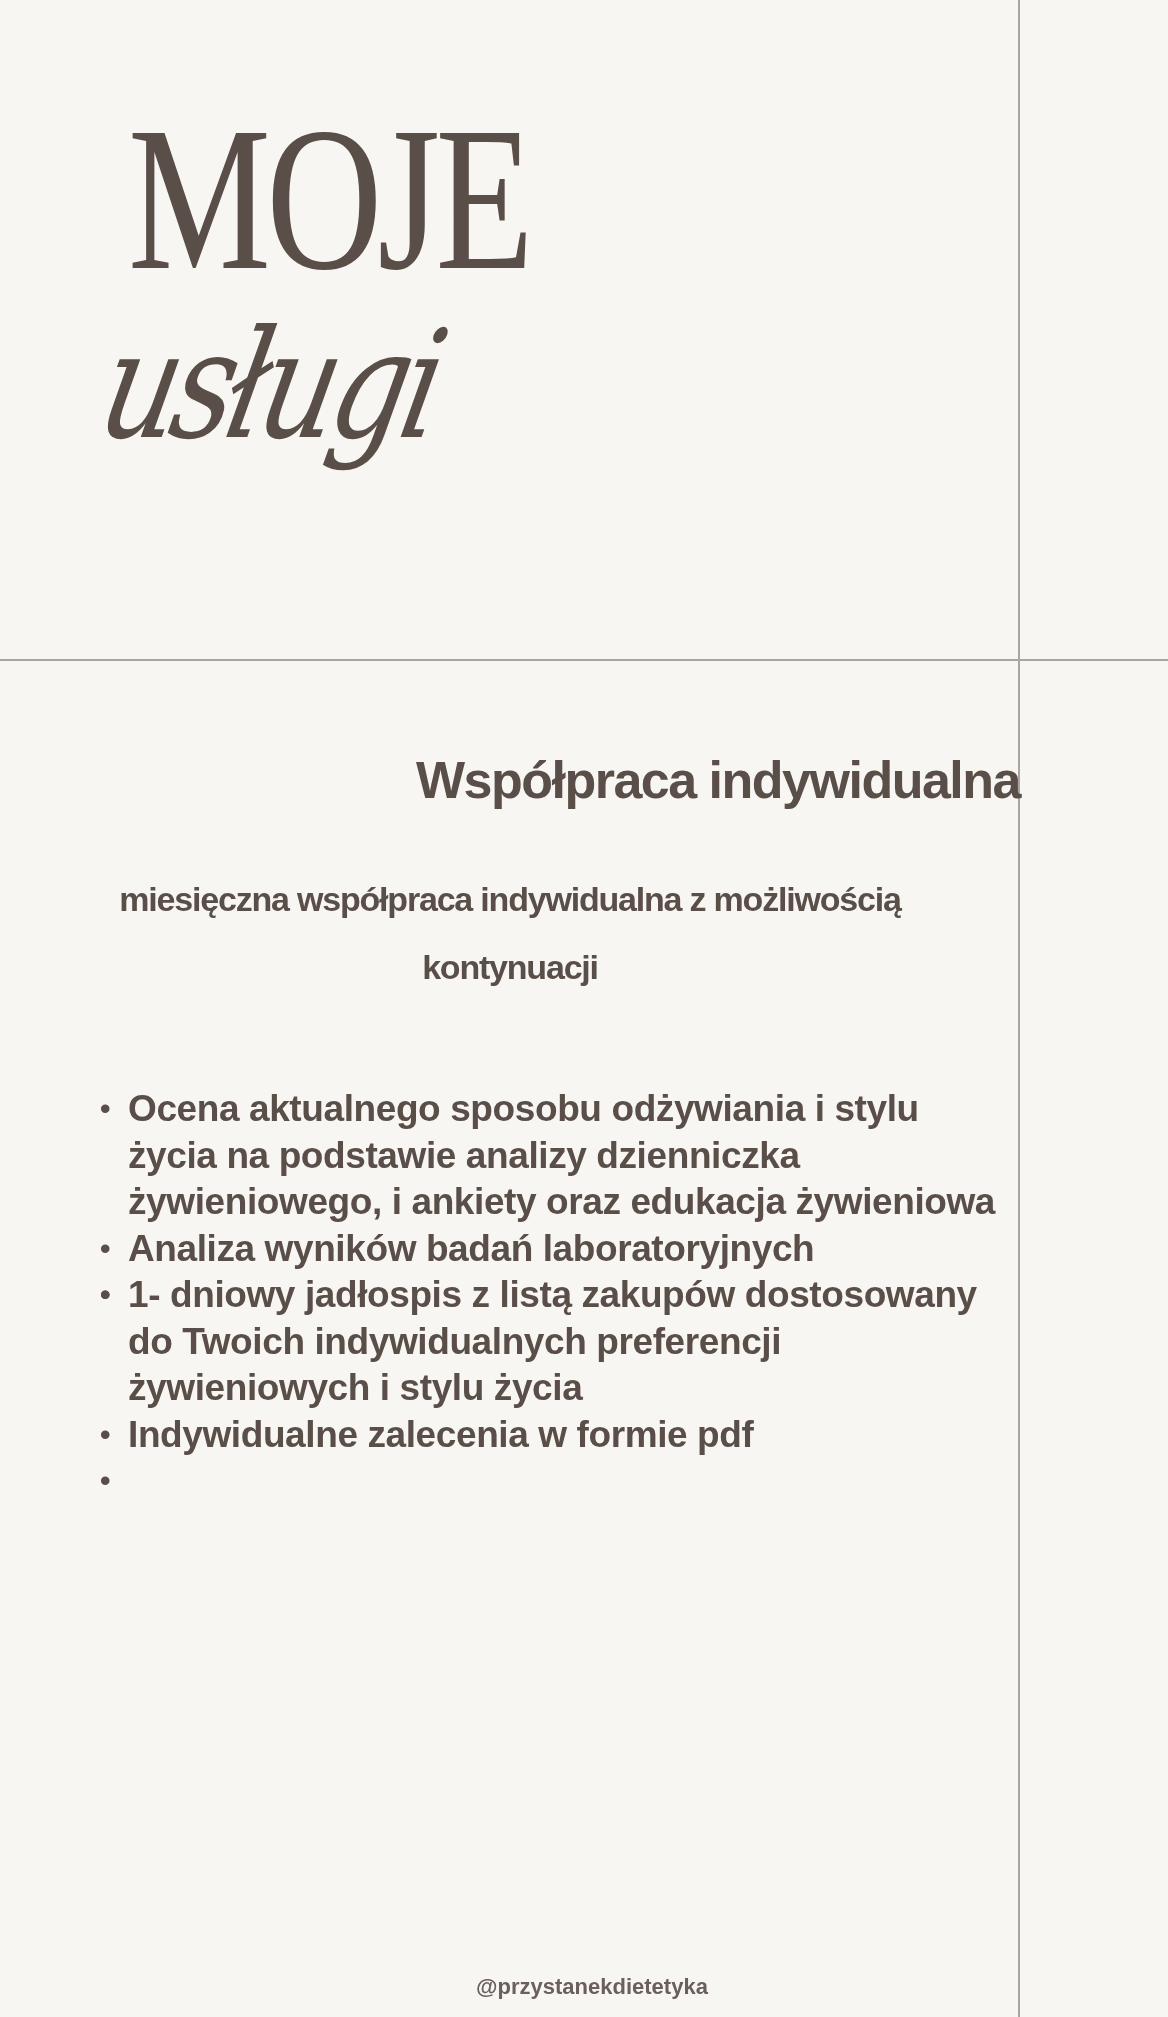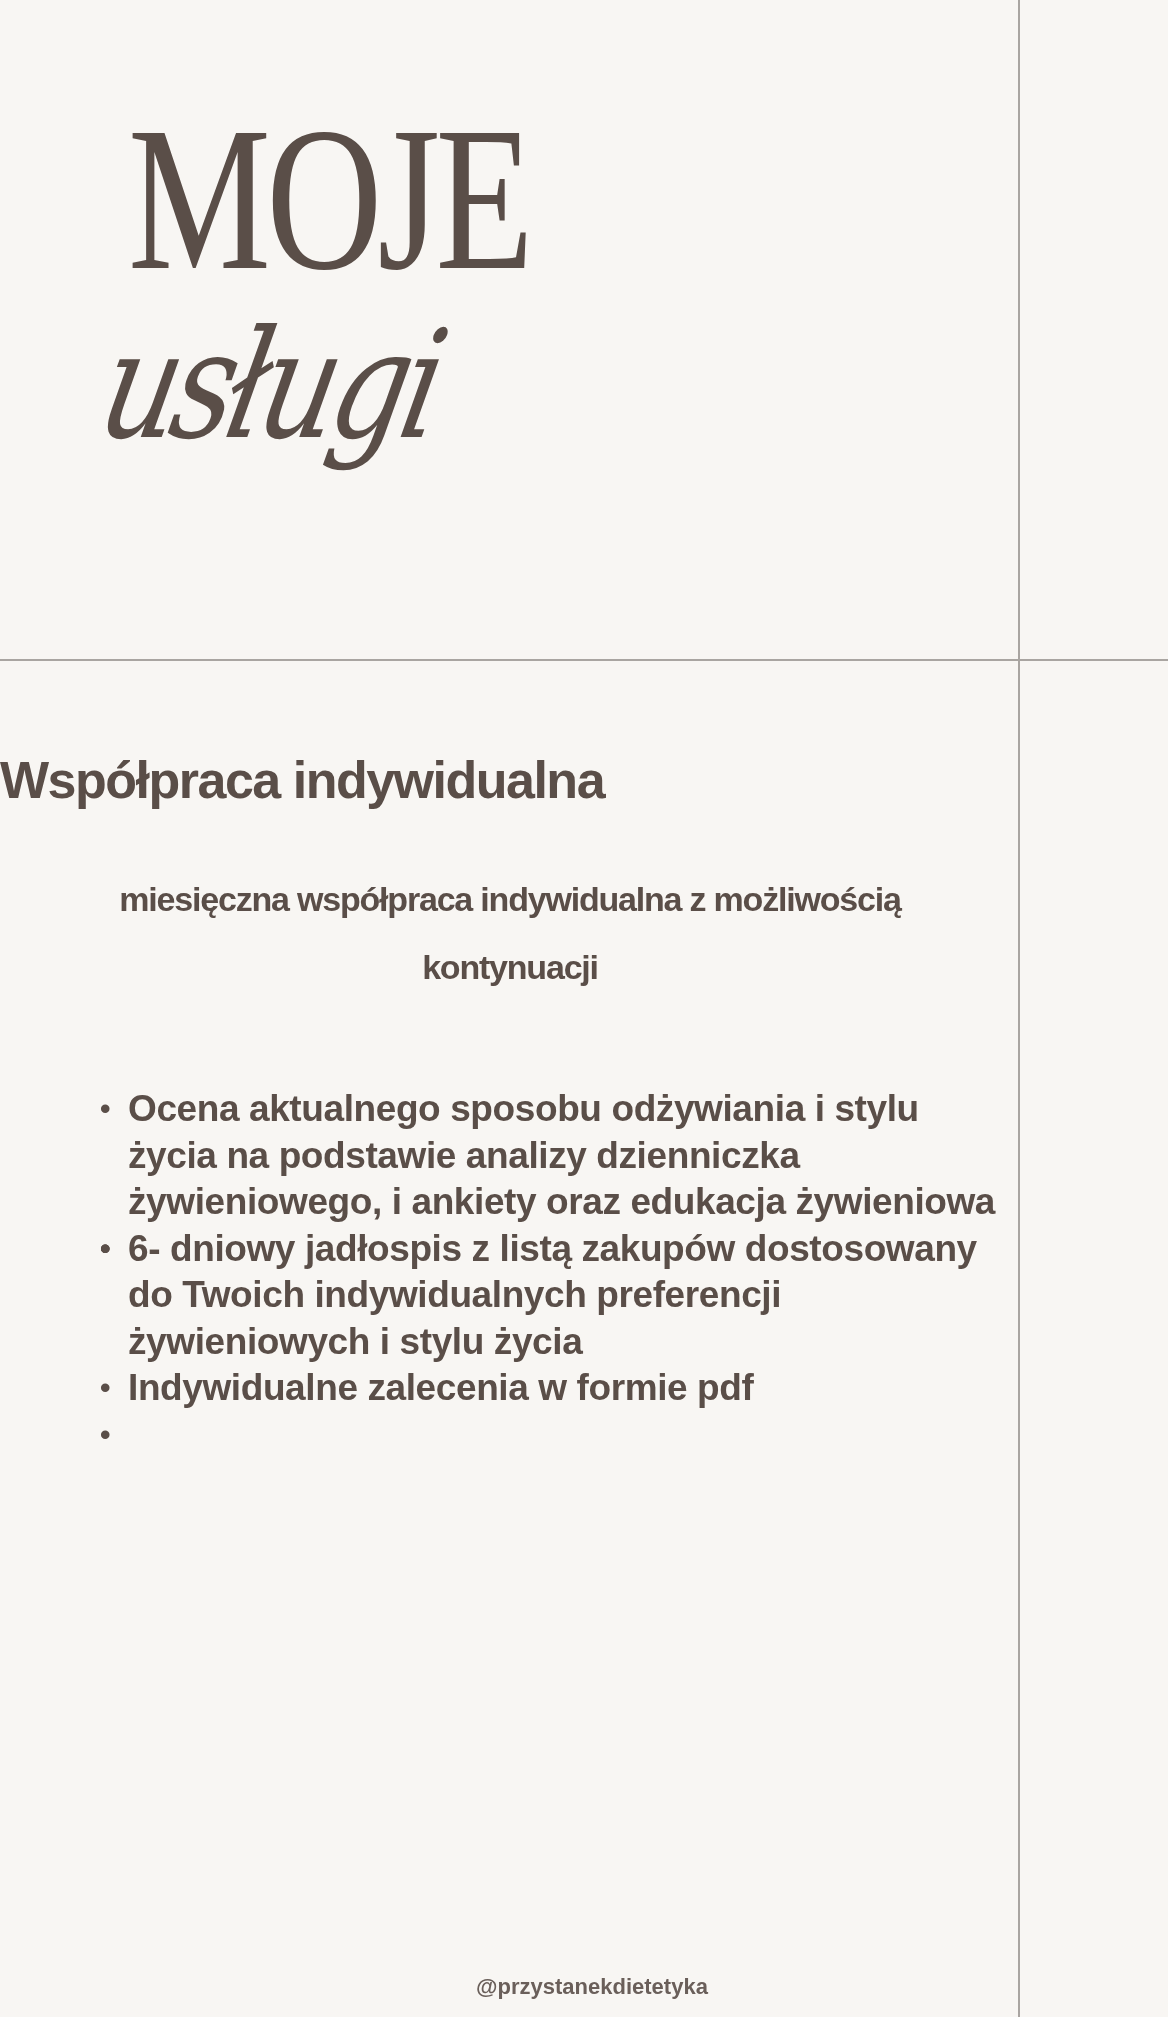--- a/index.html
+++ b/index.html
@@ -19,21 +19,21 @@
   }
   .title-script {
     position: absolute; left: 122px; top: 300px; margin: 0;
     font-family: "DejaVu Serif", serif; font-style: italic; font-weight: normal;
     font-size: 150px; line-height: 170px; letter-spacing: -8px;
     transform: scaleX(0.8) skewX(-14deg); transform-origin: left top;
     color: #5a4e48;
   }
   .section-title {
     position: absolute; left: 0; width: 1020px; top: 748px; margin: 0;
-    text-align: left; font-weight: bold; font-size: 52px; line-height: 64px;
+    text-align: right; font-weight: bold; font-size: 52px; line-height: 64px;
     letter-spacing: -1.5px;
   }
   .section-sub {
     position: absolute; left: 100px; width: 820px; top: 865px; margin: 0;
     text-align: center; font-weight: bold; font-size: 34px; line-height: 68px;
     letter-spacing: -1.2px;
   }
   .features {
     position: absolute; left: 96px; top: 1086px; width: 880px;
     margin: 0; padding: 0 0 0 32px; list-style: none;
@@ -63,27 +63,28 @@
 <h3 class="section-title">Współpraca indywidualna</h3>
 <p class="section-sub">miesięczna współpraca indywidualna z możliwością kontynuacji</p>
 
 <ul class="features">
   <li>
     <span class="bullet">•</span>
     <span>Ocena aktualnego sposobu odżywiania i stylu życia na podstawie analizy dzienniczka żywieniowego, i ankiety oraz edukacja żywieniowa</span>
   </li>
   <li>
     <span class="bullet">•</span>
+    <span>Analiza wyników badań laboratoryjnych</span>
   </li>
   <li>
     <span class="bullet">•</span>
   </li>
   <li>
     <span class="bullet">•</span>
-    <span>6- dniowy jadłospis z listą zakupów dostosowany do Twoich indywidualnych preferencji żywieniowych i stylu życia</span>
+    <span>1- dniowy jadłospis z listą zakupów dostosowany do Twoich indywidualnych preferencji żywieniowych i stylu życia</span>
   </li>
   <li>
     <span class="bullet">•</span>
     <span>Indywidualne zalecenia w formie pdf</span>
   </li>
   <li>
     <span class="bullet">•</span>
   </li>
 </ul>
 

